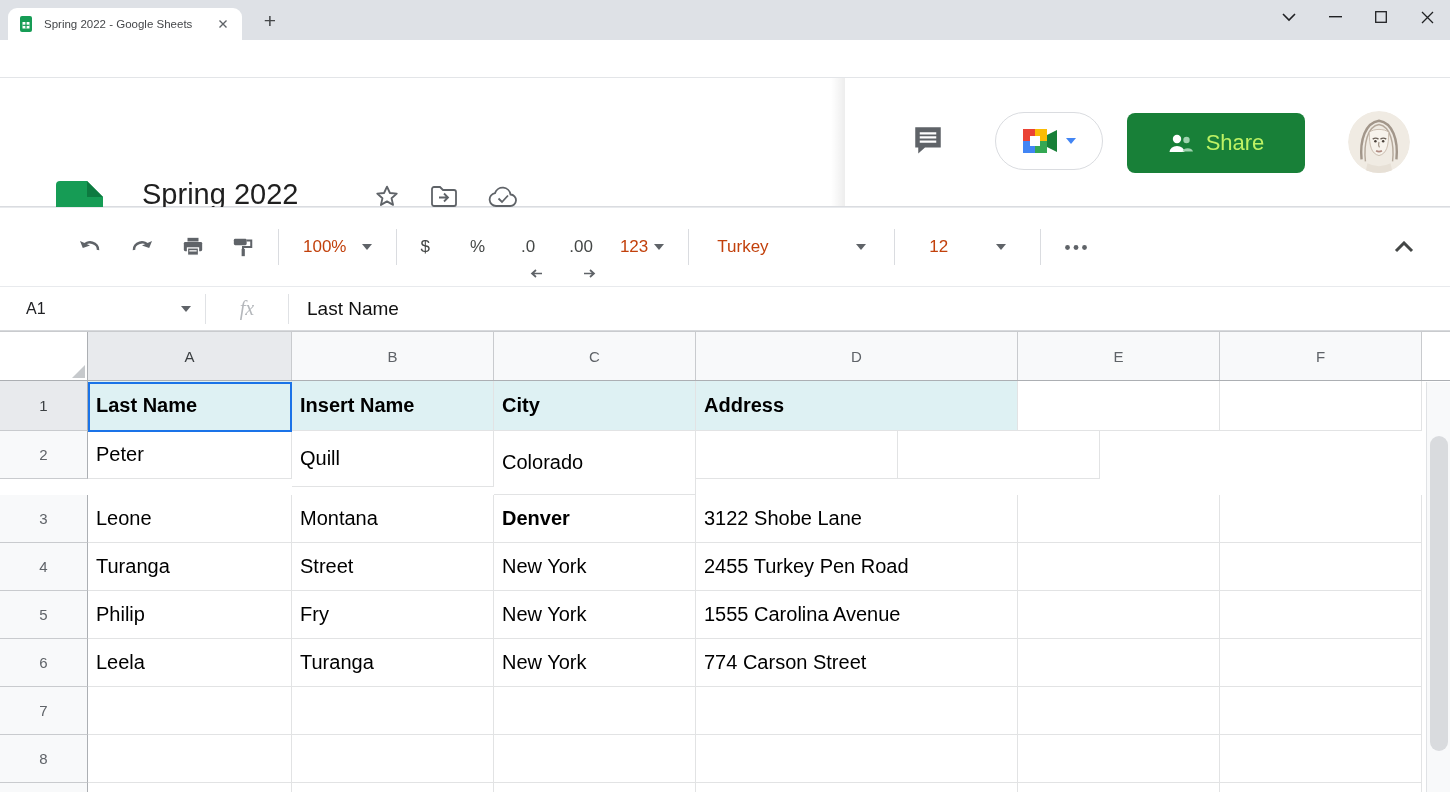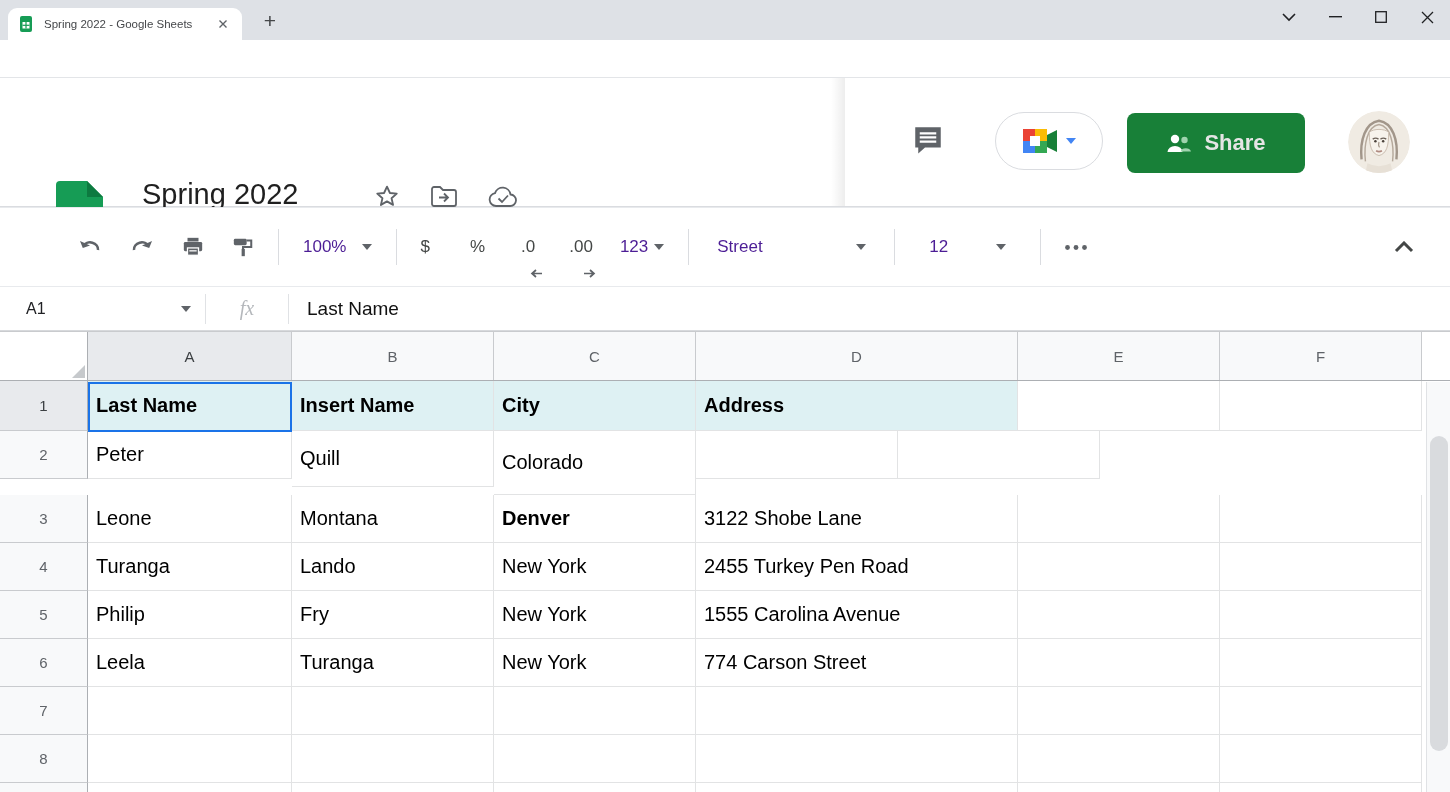--- a/index.html
+++ b/index.html
@@ -49,31 +49,31 @@
   #header-overlay { position:absolute; left:845px; top:0px; width:605px; height:128px; background:#fff; }
   #overlay-fade { position:absolute; left:-14px; top:0; width:14px; height:128px;
     background:linear-gradient(to left, rgba(0,0,0,0.07), rgba(0,0,0,0)); }
   #comment-btn { position:absolute; left:65px; top:44px; }
   #meet-pill { position:absolute; left:150px; top:34px; width:108px; height:58px;
     border:1px solid #dadce0; border-radius:29px; display:flex; align-items:center;
     justify-content:center; gap:8px; background:#fff; }
   #share-btn { position:absolute; left:282px; top:35px; width:178px; height:60px;
     background:#188038; border-radius:8px; display:flex; align-items:center; justify-content:center;
     gap:12px; }
-  #share-label { color:#e5e5e5; font-size:22px; font-weight:700; }
+  #share-label { color:#bef264; font-size:22px; font-weight:400; }
   #header-avatar { position:absolute; left:503px; top:33px; width:62px; height:62px;
     border-radius:50%; overflow:hidden; }
 
   
   #sheet-toolbar { position:absolute; left:0; top:207px; width:1450px; height:79px; background:#fff;
     border-top:1px solid #e8eaed; display:flex; align-items:center; }
   .tb-sep { width:1px; height:36px; background:#dadce0; margin:0 10px; }
   .tb-btn { display:flex; align-items:center; justify-content:center; height:40px;
     padding:0 14px; color:#444746; }
-  .tb-label { font-size:17px; color:#4c1d95; }
+  .tb-label { font-size:17px; color:#c2410c; }
   .caret { width:0; height:0; border-left:5px solid transparent; border-right:5px solid transparent;
     border-top:6px solid #5f6368; display:inline-block; }
   .numfmt { position:relative; font-size:17px; color:#444746; padding:0 13px; }
   .numfmt .subarrow { position:absolute; left:55%; bottom:-11px; }
   #collapse-btn { margin-left:auto; margin-right:22px; }
 
   
   #formulabar { position:absolute; left:0; top:286px; width:1450px; height:45px; background:#fff;
     border-top:1px solid #e8eaed; border-bottom:1px solid #d7d9dc; display:flex; align-items:center; }
   #namebox { width:205px; display:flex; align-items:center; padding:0 14px 0 26px; }
@@ -342,21 +342,21 @@
     <svg class="subarrow" width="12" height="9" viewBox="0 0 12 9">
         <path d="M0 4.5 H9 M6 1 L10 4.5 L6 8" fill="none" stroke="#5f6368" stroke-width="1.7"></path>
       </svg>
   </span>
   <span class="tb-btn" style="gap:6px">
     <span class="tb-label">123</span>
     <span class="caret"></span>
   </span>
   <span class="tb-sep"></span>
   <span class="tb-btn" style="width:185px; justify-content:space-between; padding:0 18px;">
-    <span class="tb-label">Street</span>
+    <span class="tb-label">Turkey</span>
     <span class="caret"></span>
   </span>
   <span class="tb-sep"></span>
   <span class="tb-btn" style="width:125px; justify-content:space-between; padding:0 24px;">
     <span class="tb-label">12</span>
     <span class="caret"></span>
   </span>
   <span class="tb-sep"></span>
   <span class="tb-btn">
     <svg width="22" height="5" viewBox="0 0 22 5">
@@ -418,21 +418,21 @@
         <div class="cell" style="width: 204px; height: 48px;">Leone</div>
         <div class="cell" style="width: 202px; height: 48px;">Montana</div>
         <div class="cell" style="width: 202px; height: 48px; font-weight: bold;">Denver</div>
         <div class="cell" style="width: 322px; height: 48px;">3122 Shobe Lane</div>
         <div class="cell" style="width: 202px; height: 48px;"></div>
         <div class="cell" style="width: 202px; height: 48px;"></div>
       </div>
       <div class="grow">
         <div class="rowhdr" style="height: 48px;">4</div>
         <div class="cell" style="width: 204px; height: 48px;">Turanga</div>
-        <div class="cell" style="width: 202px; height: 48px;">Lando</div>
+        <div class="cell" style="width: 202px; height: 48px;">Street</div>
         <div class="cell" style="width: 202px; height: 48px;">New York</div>
         <div class="cell" style="width: 322px; height: 48px;">2455 Turkey Pen Road</div>
         <div class="cell" style="width: 202px; height: 48px;"></div>
         <div class="cell" style="width: 202px; height: 48px;"></div>
       </div>
       <div class="grow">
         <div class="rowhdr" style="height: 48px;">5</div>
         <div class="cell" style="width: 204px; height: 48px;">Philip</div>
         <div class="cell" style="width: 202px; height: 48px;">Fry</div>
         <div class="cell" style="width: 202px; height: 48px;">New York</div>

